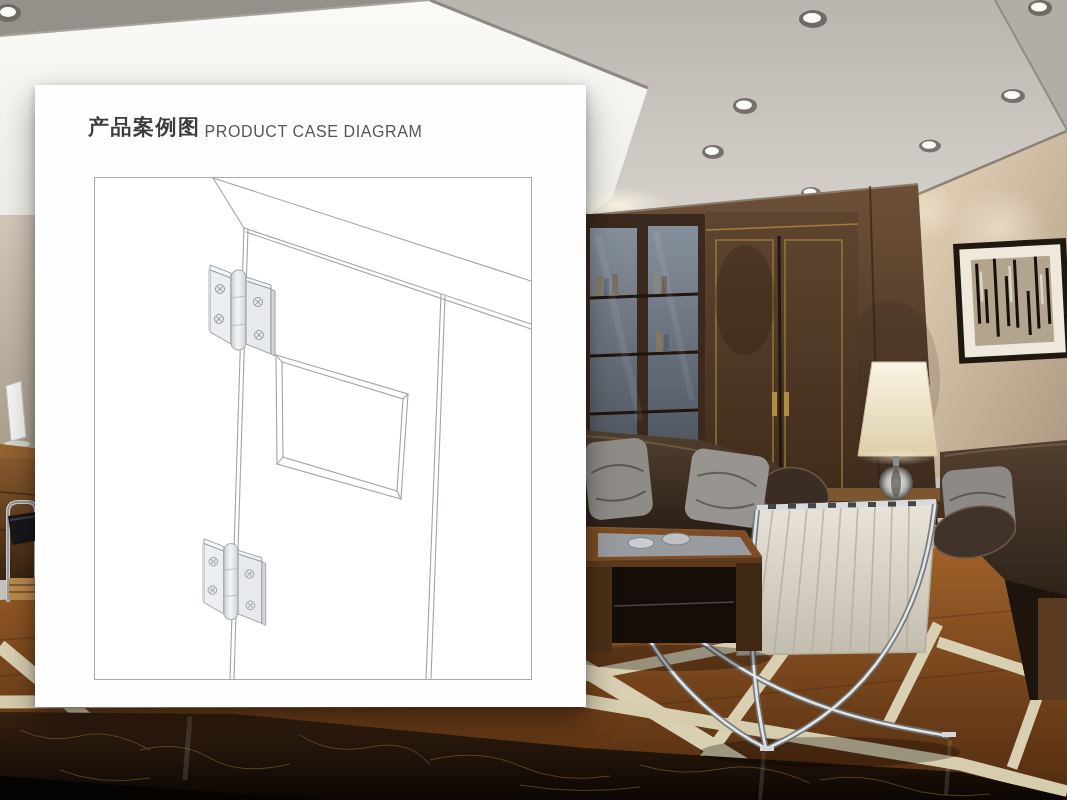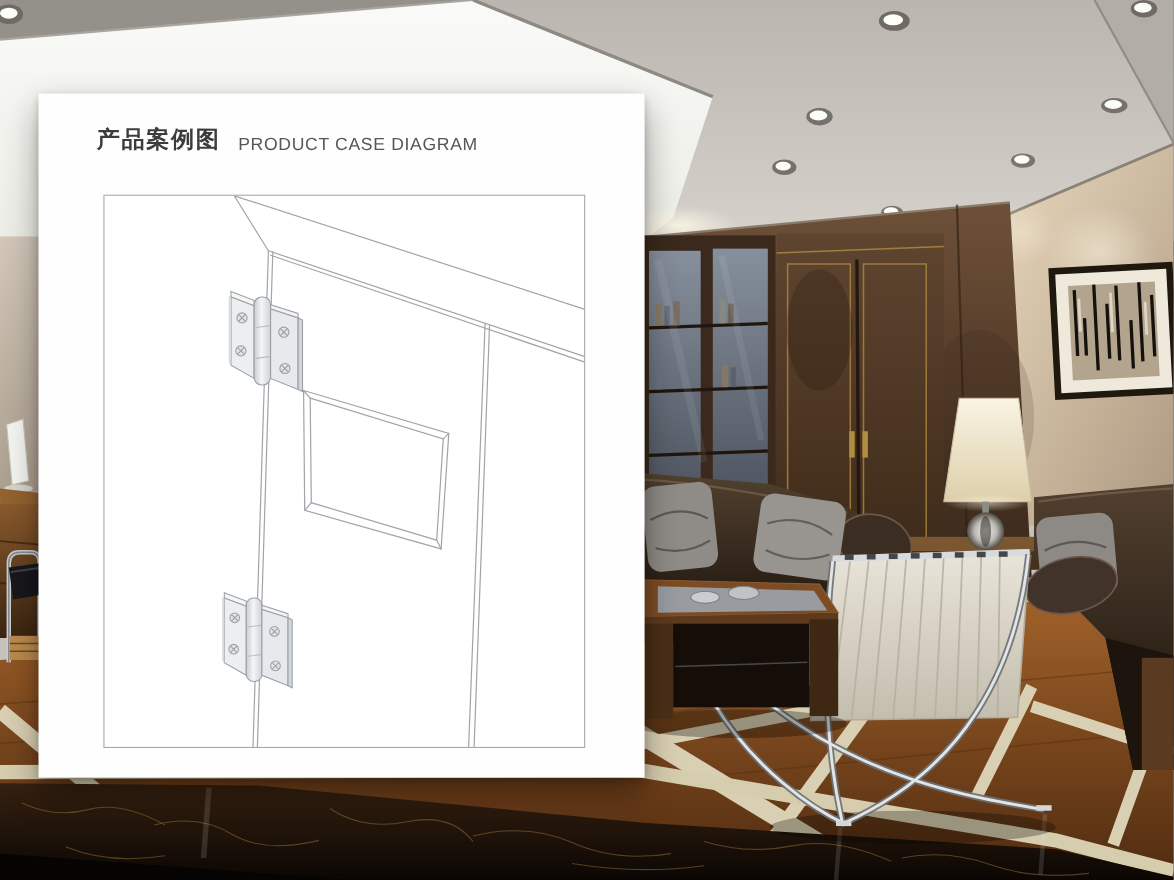--- a/index.html
+++ b/index.html
@@ -15,21 +15,21 @@
   }
   .card-title{
     position:absolute;left:53px;top:28px;white-space:nowrap;
     display:flex;align-items:flex-end;
   }
   .title-zh{
     font-size:21px;font-weight:bold;color:#3b3c3e;letter-spacing:1.5px;
   }
   .title-en{
     font-size:16px;font-weight:normal;color:#55565a;letter-spacing:.6px;
-    margin-left:16px;
+    margin-left:4px;
   }
   .diagram-frame{
     position:absolute;left:59px;top:92px;width:436px;height:501px;
     border:1px solid #a9a9a9;background:#fff;box-sizing:content-box;
   }
   .diagram-frame svg{display:block;width:436px;height:501px;}
 </style>
 </head>
 <body>
 

